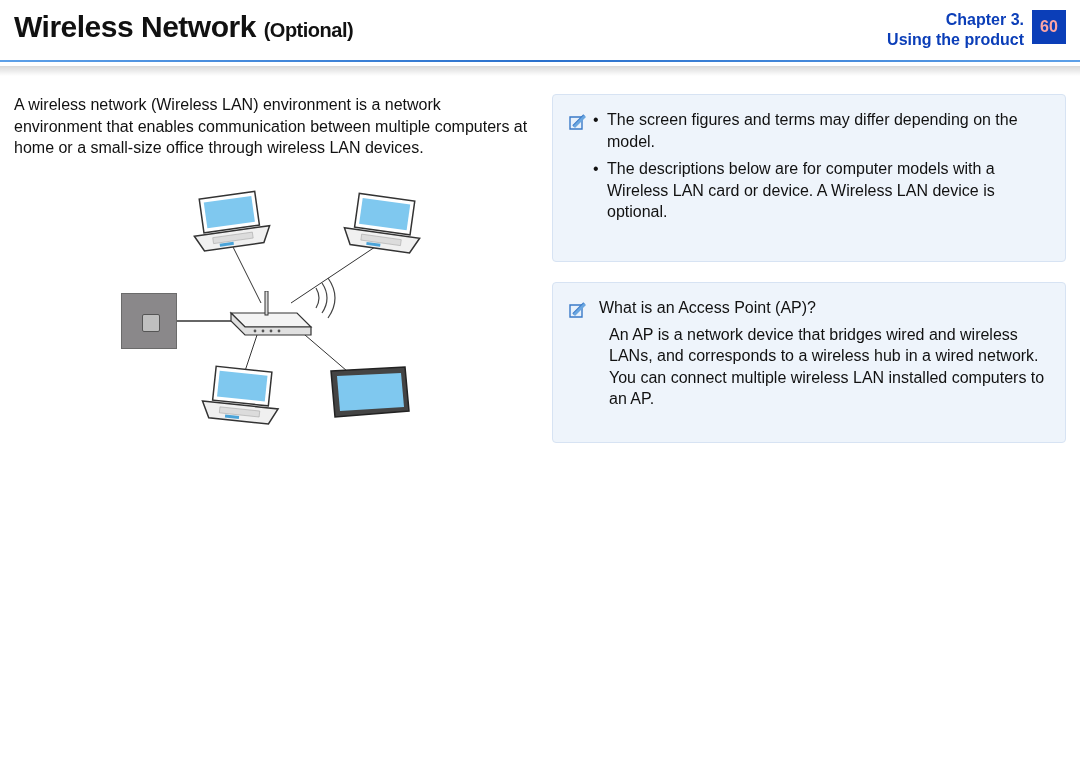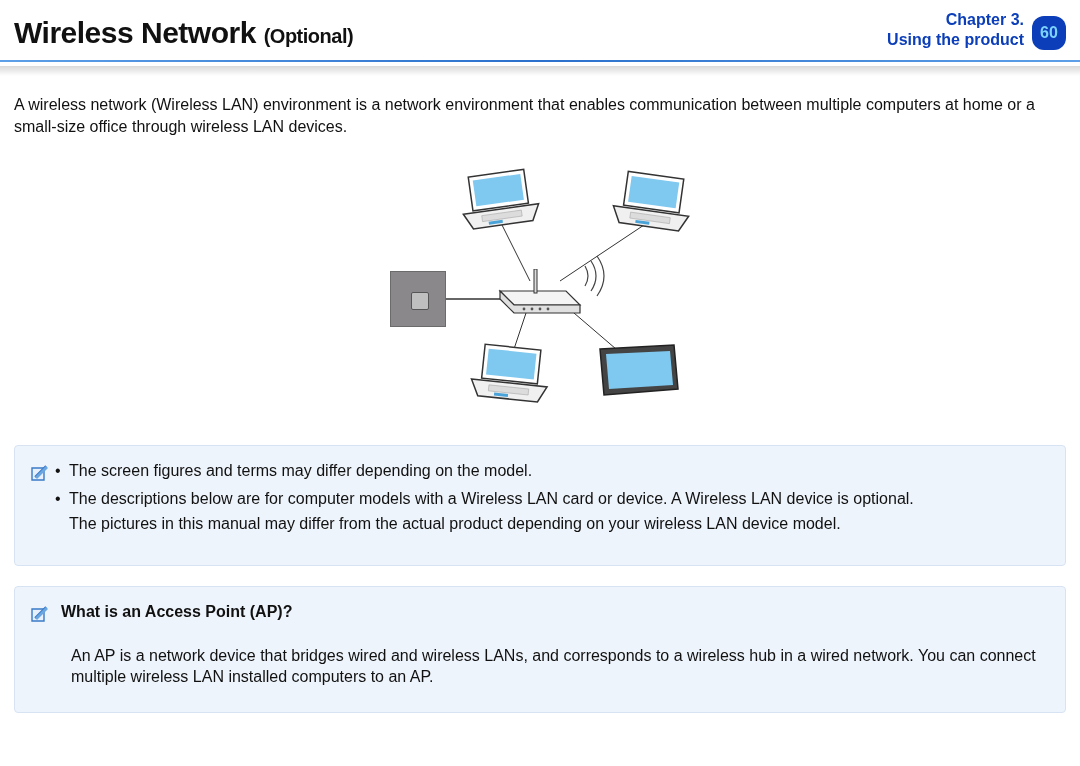--- a/index.html
+++ b/index.html
@@ -1,50 +1,50 @@
 <!DOCTYPE html>
 <html><head>
 <meta charset="utf-8">
 <style>
   * { box-sizing: border-box; margin: 0; padding: 0; }
   body { font-family: "Segoe UI", Arial, sans-serif; color: #111; background: #fff; width: 1080px; }
   
-  .header { display: flex; align-items: flex-end; padding: 10px 14px 8px 14px; }
+  .header { display: flex; align-items: flex-start; padding: 10px 14px 8px 14px; }
   .title { font-size: 30px; font-weight: 700; letter-spacing: -0.5px; flex: 1; }
   .title .optional { font-size: 20px; font-weight: 700; }
   .chapter-block { text-align: right; color: #0b3eb8; font-weight: 700; font-size: 16px; line-height: 1.25; margin-right: 8px; }
-  .page-badge { width: 34px; height: 34px; background: #0b3eb8; color: #7dd3fc; border-radius: 12px; display: flex; align-items: center; justify-content: center; font-size: 16px; font-weight: 600; }
+  .page-badge { width: 34px; height: 34px; background: #0b3eb8; color: #fca5a5; border-radius: 0; display: flex; align-items: center; justify-content: center; font-size: 16px; font-weight: 600; }
   
   .banner-line { height: 2px; background: linear-gradient(to right, #5da0e8 0%, #2a70cc 50%, #5da0e8 100%); margin: 2px 0 4px 0; }
   .banner-shadow { height: 10px; background: linear-gradient(to bottom, rgba(0,0,0,0.15), rgba(0,0,0,0)); }
   
-  .content { display: flex; padding: 18px 14px 0 14px; gap: 24px; flex-direction: column; }
+  .content { display: flex; padding: 18px 14px 0 14px; gap: 24px; }
   .col { flex: 1; }
   
   .intro { font-size: 16px; line-height: 1.35; margin-bottom: 14px; }
   
   .diagram { position: relative; width: 360px; height: 270px; margin: 0 auto; }
   .router { position: absolute; left: 134px; top: 118px; }
   .laptop { width: 84px; }
   .tablet-dev { width: 90px; }
   .wallplate { position: absolute; left: 30px; top: 120px; width: 56px; height: 56px; background: #8a888a; border: 1px solid #6b6b6b; }
   .wallplate::after { content: ""; position: absolute; left: 20px; top: 20px; width: 16px; height: 16px; border: 1px solid #555; background: #bfbfbf; border-radius: 2px; }
   .pos-tl { position:absolute; left:98px; top:18px; transform: rotate(-8deg);}
   .pos-tr { position:absolute; left:250px; top:20px; transform: rotate(8deg);}
   .pos-bl { position:absolute; left:108px; top:192px; transform: rotate(6deg);}
   .pos-br { position:absolute; left:232px; top:188px; }
   
-  .note-card { background: #eef4fb; border: 1px solid #d7e3f3; border-radius: 4px; padding: 14px 18px 24px 18px; margin-bottom: 20px; font-size: 16px; line-height: 1.35; }
+  .note-card { background: #eef4fb; border: 1px solid #d7e3f3; border-radius: 4px; padding: 14px 18px 32px 18px; margin-bottom: 20px; font-size: 16px; line-height: 1.35; }
   .note-card .note-icon { float: left; margin: 4px 10px 0 -4px; }
   .note-card ul { list-style: none; margin-left: 22px; }
   .note-card li { position: relative; padding-left: 14px; margin-bottom: 6px; }
   .note-card li::before { content: "•"; position: absolute; left: 0; top: 0; }
   .note-card li .subpara { display:block; margin-top:4px; }
   .note-card strong { font-weight: 700; }
-  .ap-heading { font-weight: 700; margin-bottom: 22px; }
+  .ap-heading { font-weight: 400; margin-bottom: 5px; }
   .ap-body { margin-left: 38px; }
   
   svg.line-layer { position:absolute; inset:0; width:100%; height:100%; pointer-events:none; }
 </style>
 </head>
 <body>
 
 <div class="header">
   <div class="title">
     <span>Wireless Network</span>
@@ -131,21 +131,20 @@
         <svg width="22" height="22" viewBox="0 0 22 22">
             <path d="M3 4 L15 4 L15 16 L3 16 Z" fill="#e8f1fb" stroke="#3a7ac8" stroke-width="1.4"></path>
             <path d="M17 2 L6 13" stroke="#3a7ac8" stroke-width="2"></path>
             <path d="M17 2 L19 4 L8 15 L6 13 Z" fill="#6aa6e0"></path>
           </svg>
       </span>
       <ul>
         <li><span>The screen figures and terms may differ depending on the model.</span></li>
         <li>
           <span>The descriptions below are for computer models with a Wireless LAN card or device. A Wireless LAN device is optional.</span>
-          <span class="subpara">The pictures in this manual may differ from the actual product depending on your wireless LAN device model.</span>
         </li>
       </ul>
     </div>
 
     <div class="note-card">
       <span class="note-icon">
         <svg width="22" height="22" viewBox="0 0 22 22">
             <path d="M3 4 L15 4 L15 16 L3 16 Z" fill="#e8f1fb" stroke="#3a7ac8" stroke-width="1.4"></path>
             <path d="M17 2 L6 13" stroke="#3a7ac8" stroke-width="2"></path>
             <path d="M17 2 L19 4 L8 15 L6 13 Z" fill="#6aa6e0"></path>

